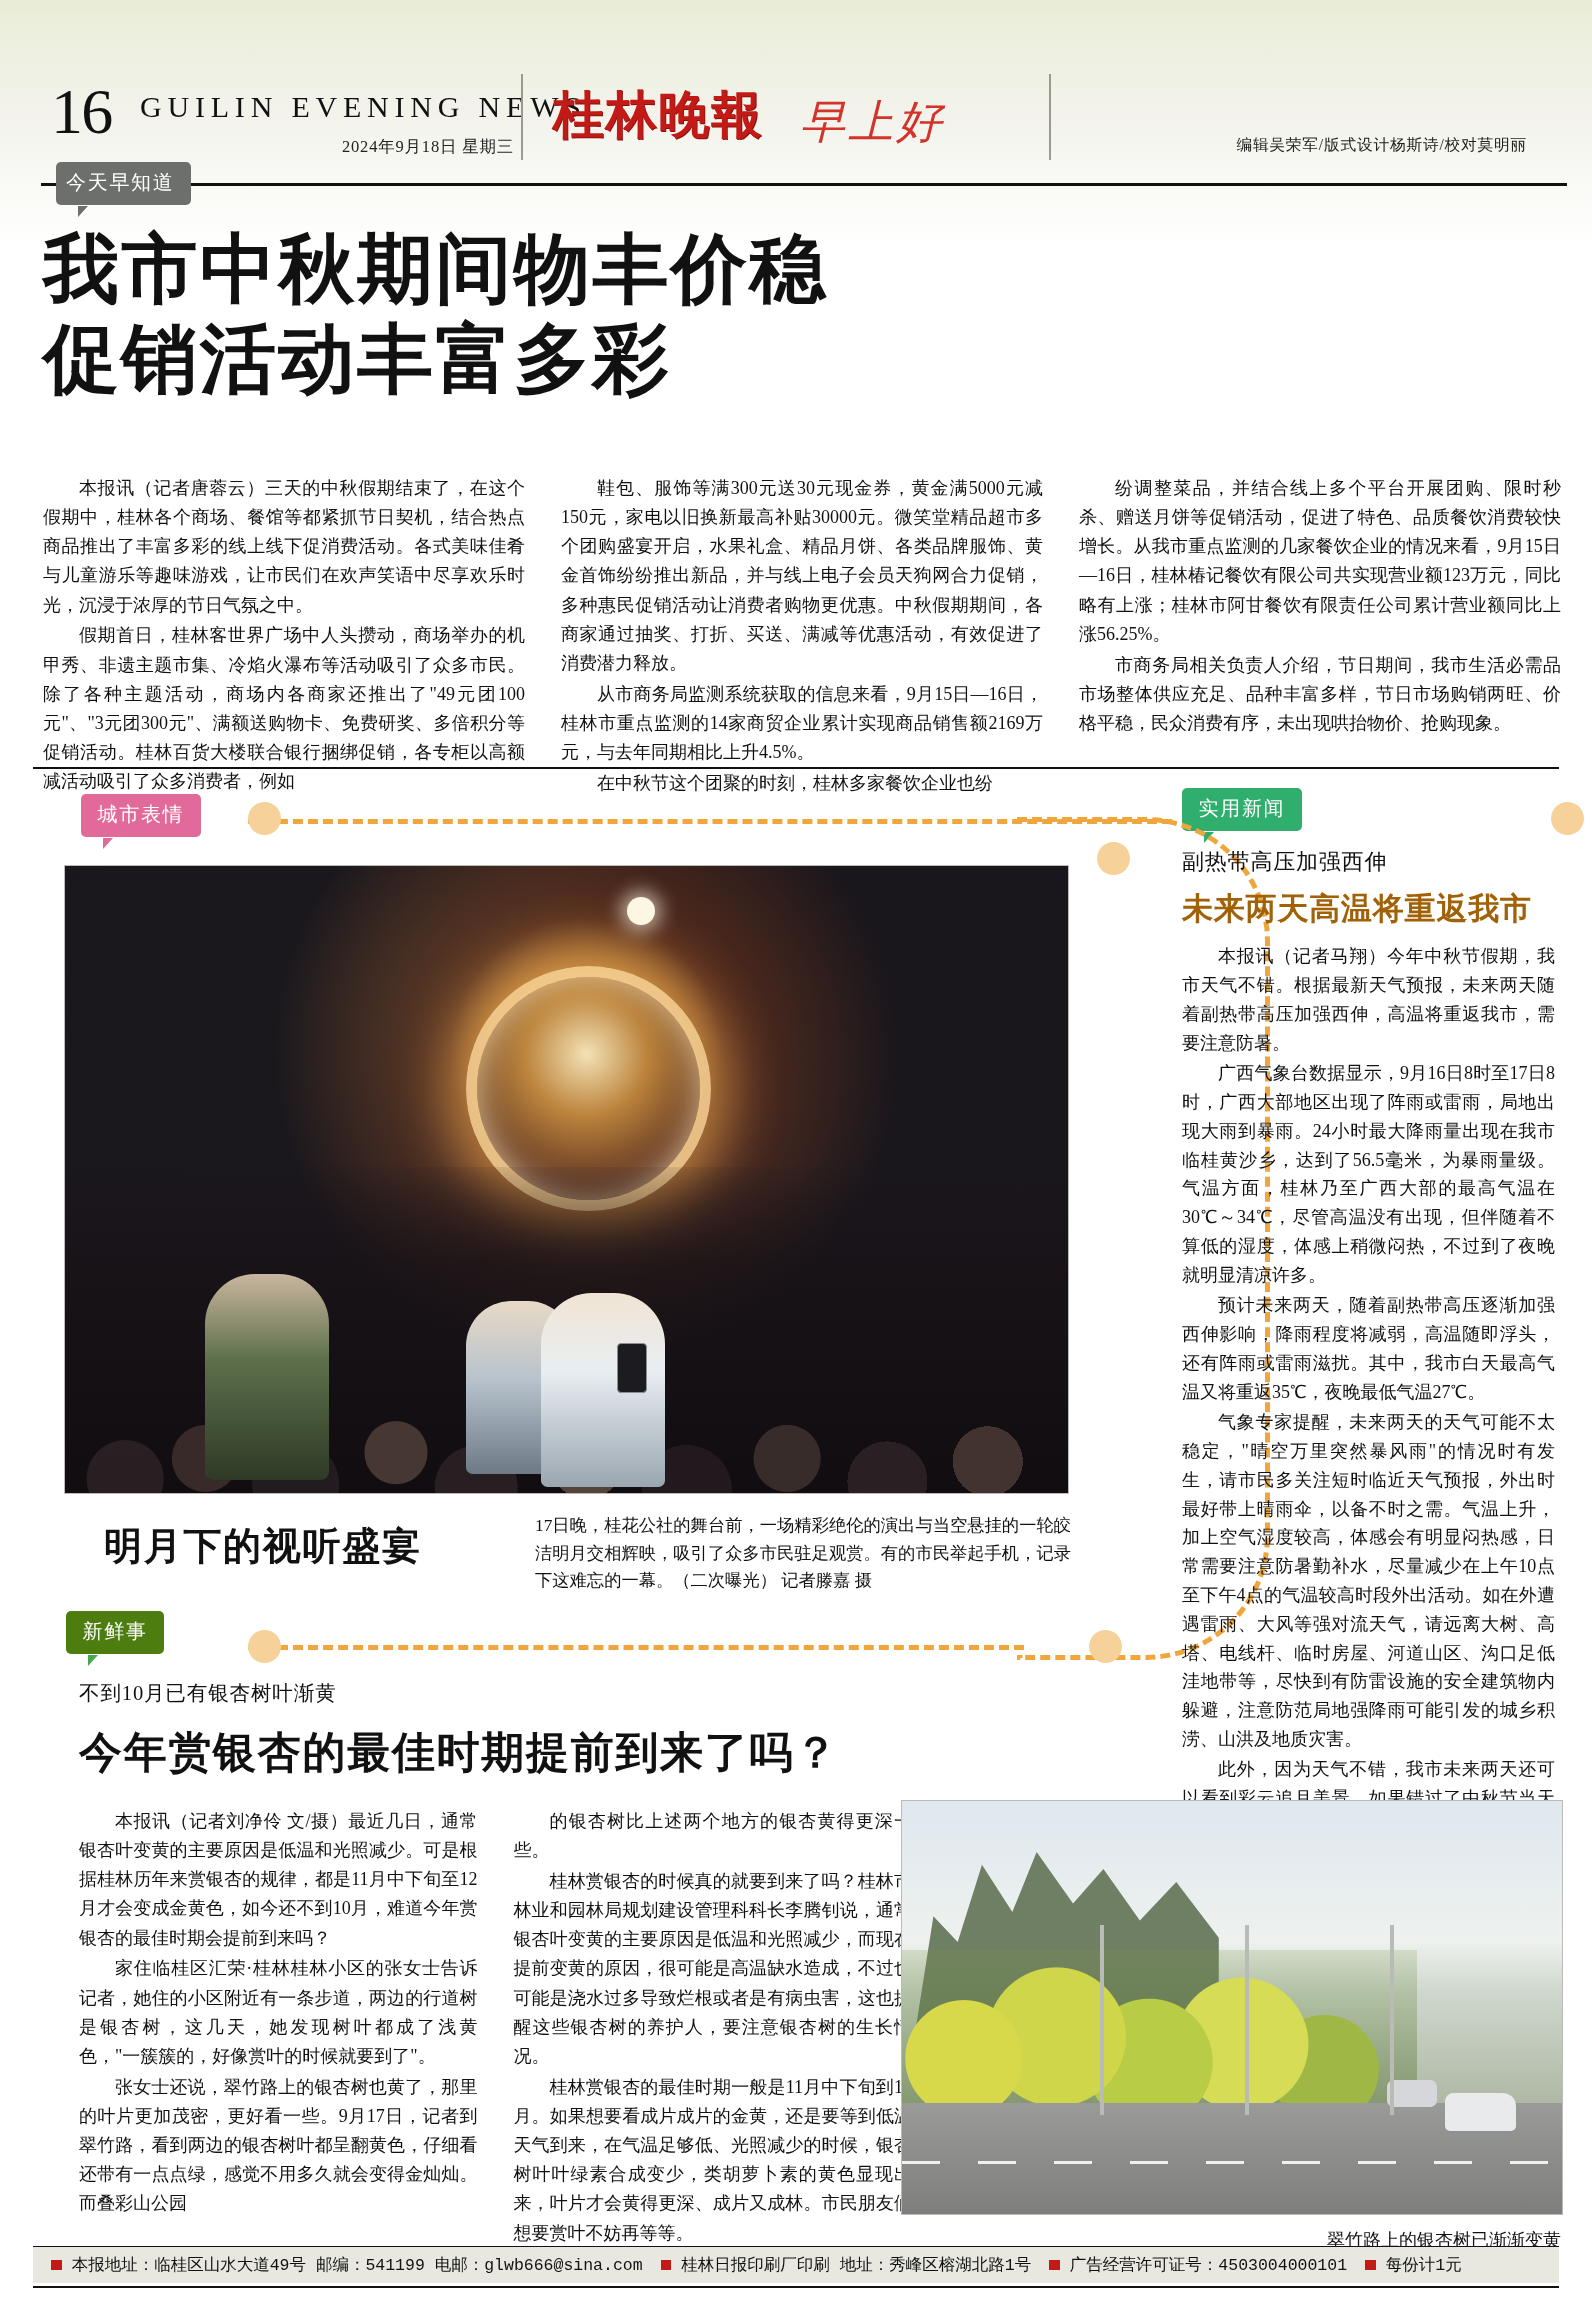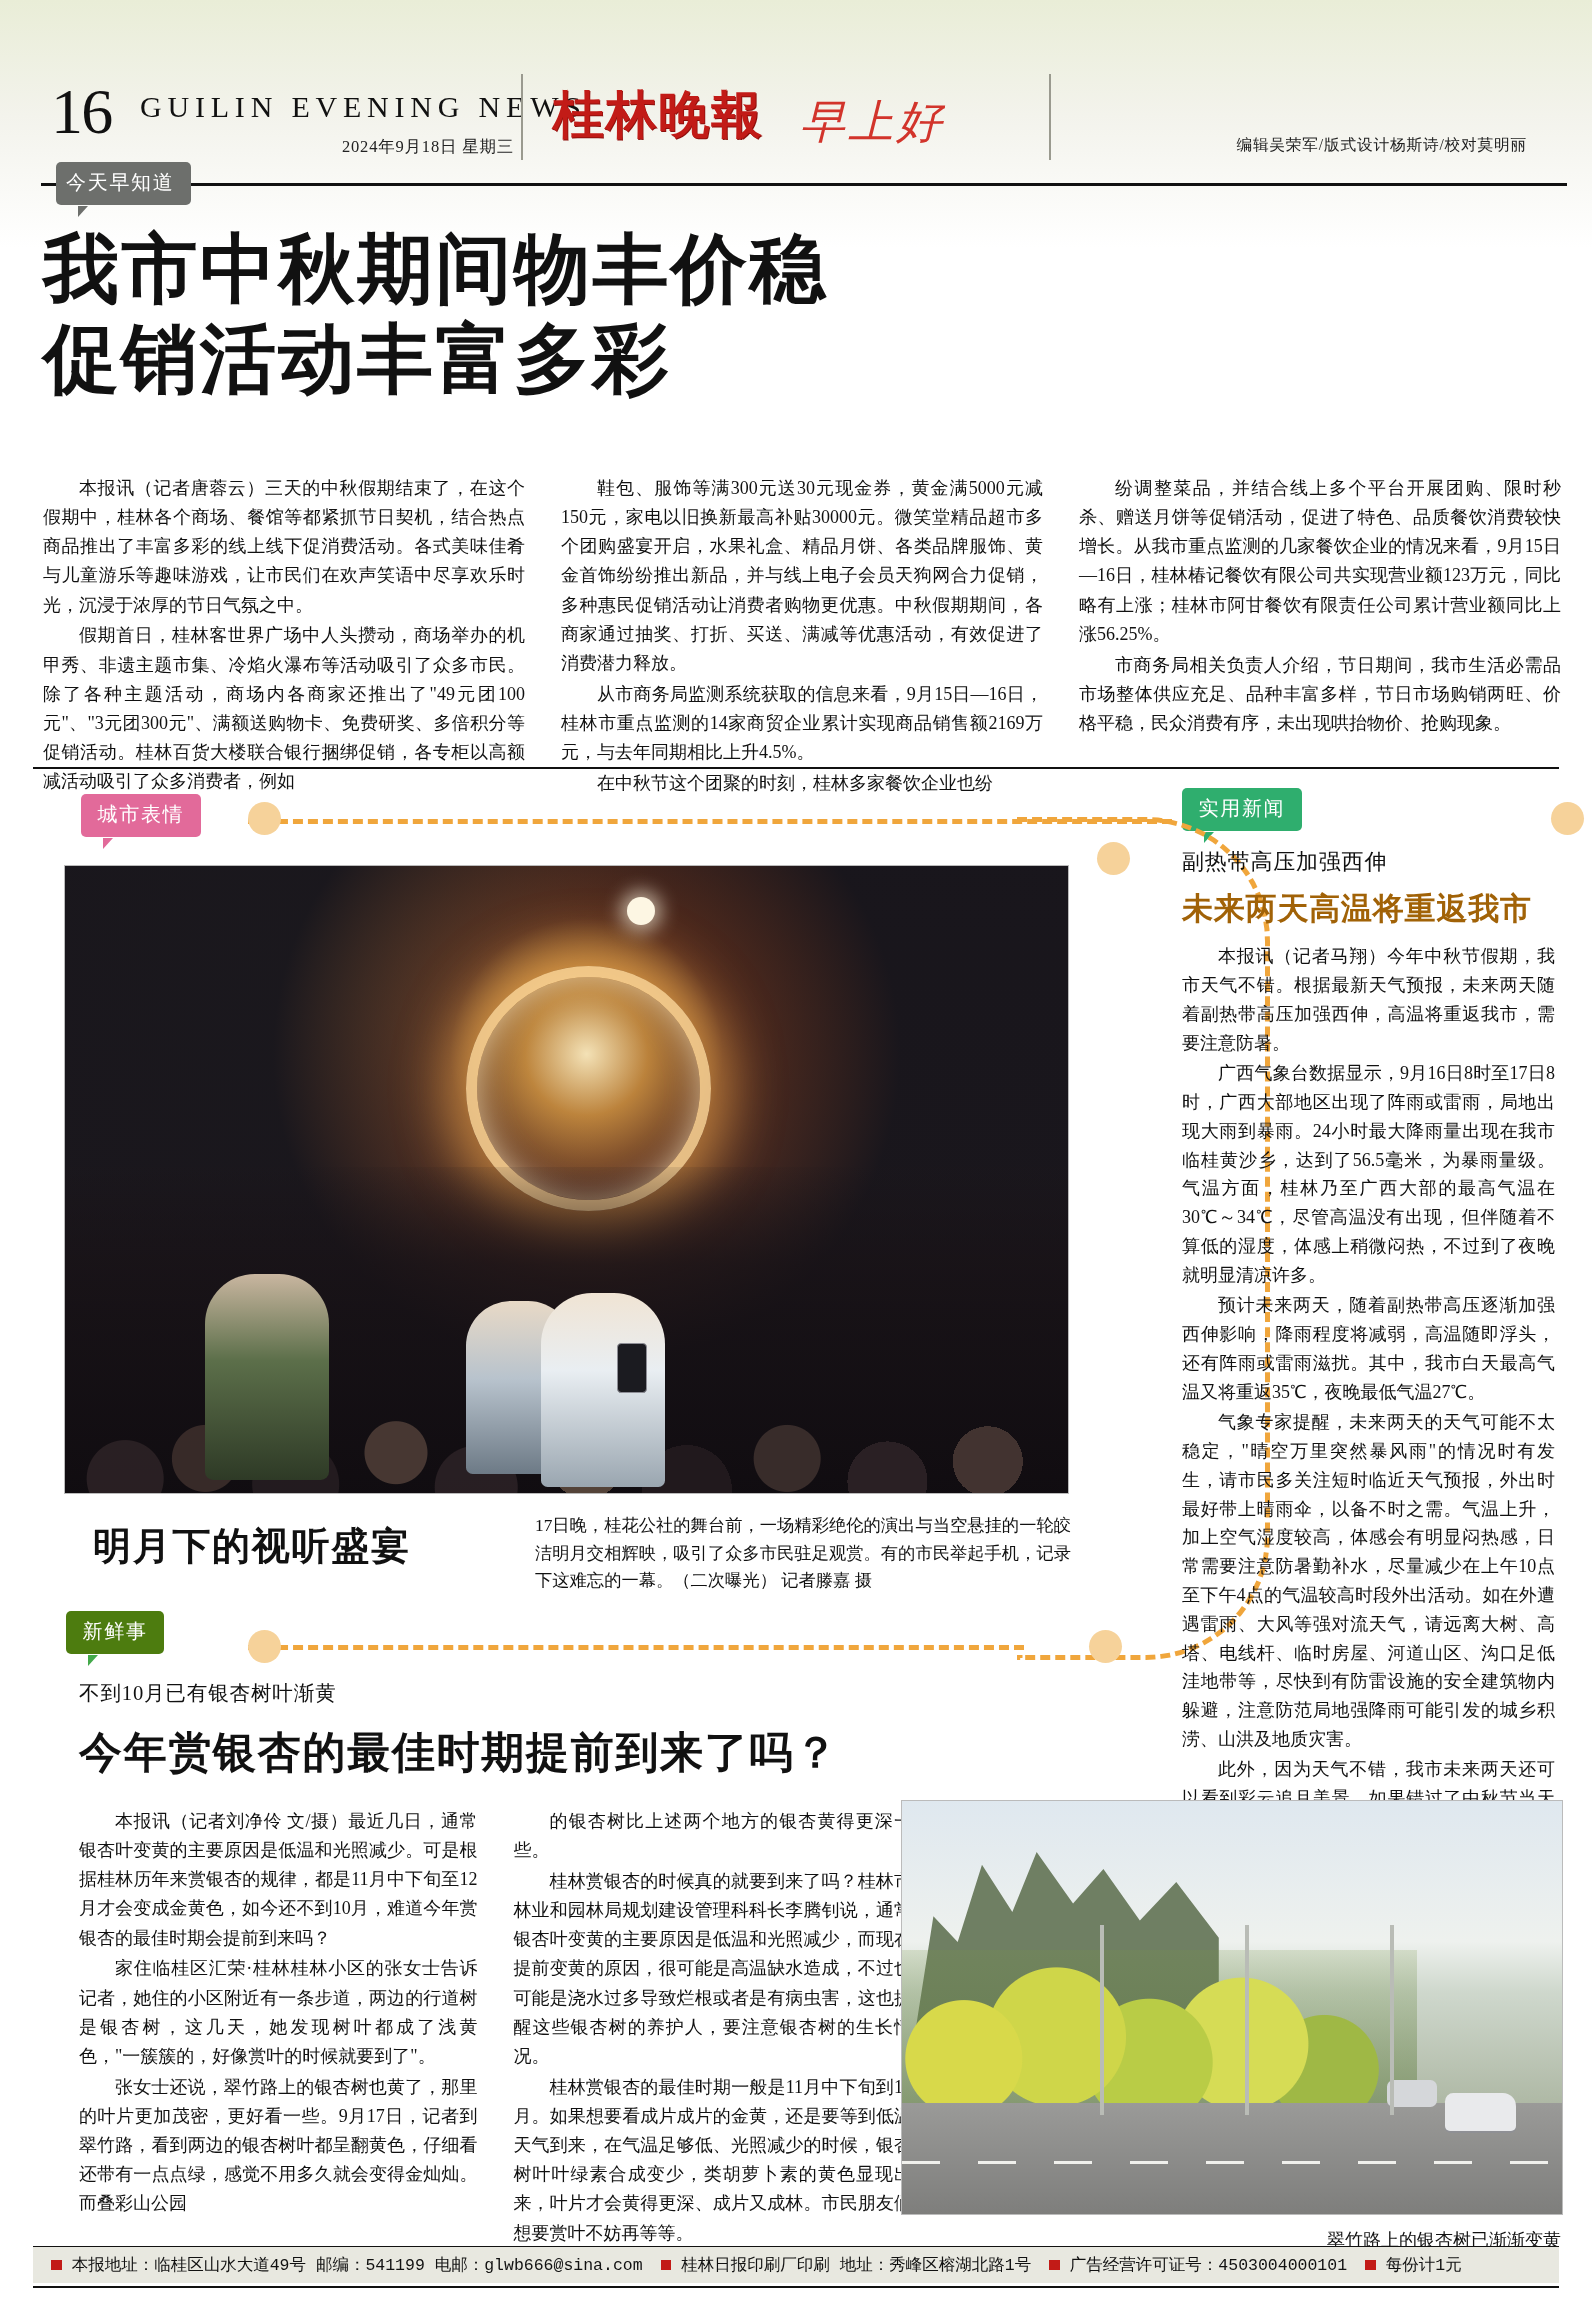--- a/index.html
+++ b/index.html
@@ -71,21 +71,21 @@
      radial-gradient(circle at 82% 96%, #2c2226 0 40px, transparent 40px),
      radial-gradient(circle at 92% 89%, #453632 0 35px, transparent 35px);}
   .ph-figA{position:absolute;left:14%;bottom:2%;width:124px;height:206px;border-radius:50px 50px 8.3px 8.3px;
      background:linear-gradient(180deg,#c9b6a0,#5c6f4a 42%,#2e3a26);}
   .ph-figB{position:absolute;left:40%;bottom:3%;width:107px;height:173px;border-radius:45px 45px 6.6px 6.6px;
      background:linear-gradient(180deg,#e8d9c6,#b8c3cd 45%,#6d7a86);}
   .ph-figC{position:absolute;left:47.5%;bottom:1%;width:124px;height:194px;border-radius:51px 51px 6.6px 6.6px;
      background:linear-gradient(180deg,#f0e4d4,#e9eef2 40%,#9aa6b0);}
   .ph-phone{position:absolute;left:55%;bottom:16%;width:28px;height:48px;border-radius:4.1px;background:#1b1b20;border:1.7px solid #8e8e96;}
 
-  .cap-main-title{position:absolute;left:93px;top:1521px;font-size:38px;font-weight:bold;color:#111;font-family:"DejaVu Sans",sans-serif;letter-spacing:1.7px;}
+  .cap-main-title{position:absolute;left:104px;top:1521px;font-size:38px;font-weight:bold;color:#111;font-family:"DejaVu Sans",sans-serif;letter-spacing:1.7px;}
   .cap-main-text{position:absolute;left:535px;top:1512px;width:536px;font-size:17.3px;line-height:1.6;color:#111;text-align:justify;}
 
   
   .rc{position:absolute;left:1182px;top:847px;width:373px;}
   .rc-kicker{font-size:22px;color:#111;letter-spacing:0.8px;margin-bottom:11.6px;font-family:"DejaVu Sans",sans-serif;}
   .rc-title{font-size:31px;font-weight:bold;color:#a16207;letter-spacing:0.8px;line-height:1.25;font-family:"DejaVu Sans",sans-serif;}
   .rc-body{margin-top:15px;font-size:18px;line-height:1.6;color:#111;text-align:justify;}
   .rc-body p{margin:0 0 1.7px 0;text-indent:2em;}
 
   

